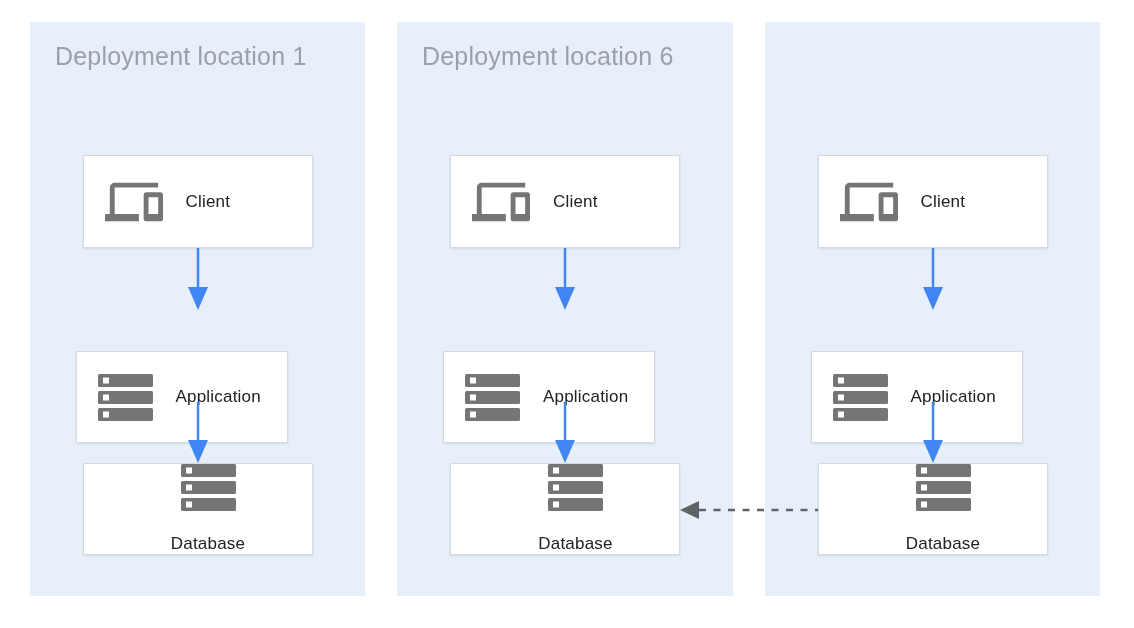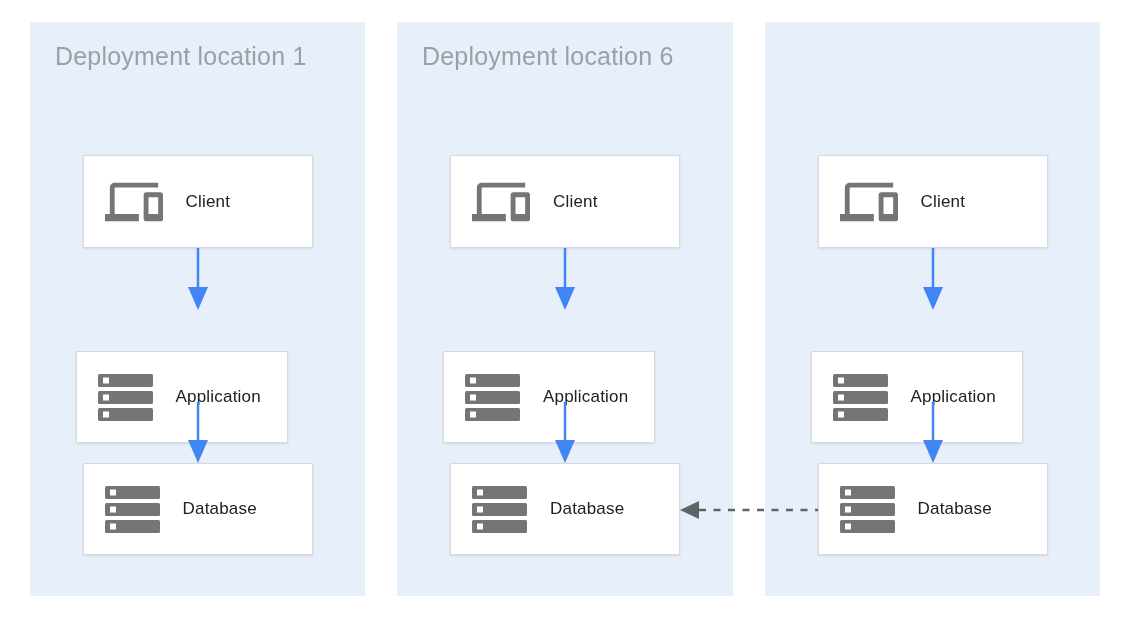--- a/index.html
+++ b/index.html
@@ -36,21 +36,21 @@
     border: 1px solid #d6d9dd;
     box-shadow: 0 1px 2px rgba(60,64,67,0.12);
     display: flex;
     align-items: center;
     padding-left: 21px;
     gap: 23px;
     box-sizing: border-box;
   }
   .node-client   { top: 133px; height: 93px; width: 230px; left: calc(50% - 115px); }
   .node-app      { top: 304px; height: 92px; width: 212px; left: calc(50% - 122px); margin-top: 25px; }
-  .node-db       { top: 441px; height: 92px; width: 230px; left: calc(50% - 115px); }
+  .node-db       { top: 441px; height: 92px; width: 230px; left: calc(50% - 115px); flex-direction: column; }
   .node-label {
     font-size: 17px;
     color: #202124;
     letter-spacing: 0.2px;
     white-space: nowrap;
   }
   .icon-wrap {
     display: flex;
     align-items: center;
     justify-content: center;

